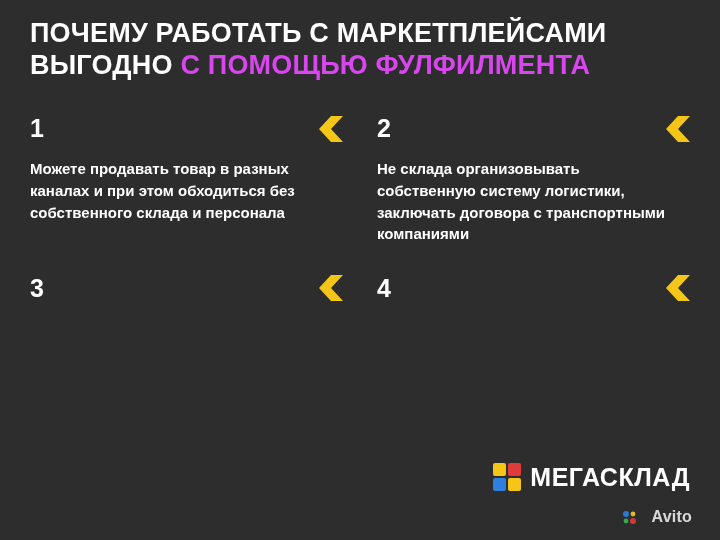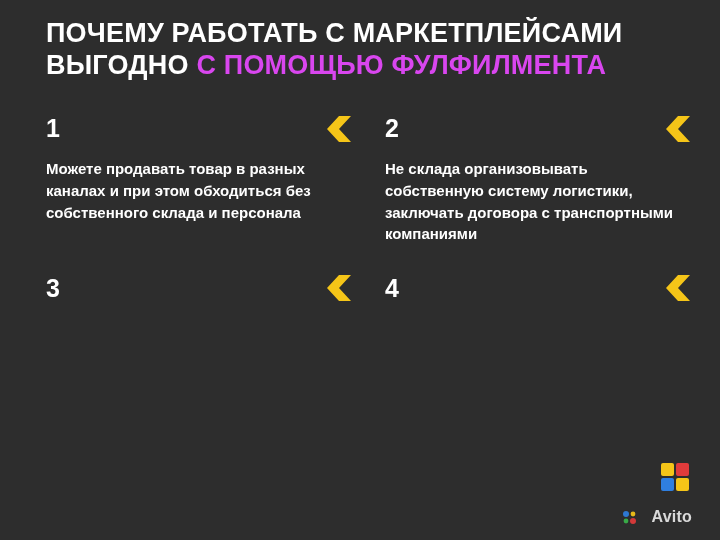--- a/index.html
+++ b/index.html
@@ -12,21 +12,21 @@
     background: #2b2b2b;
     font-family: "Liberation Sans", sans-serif;
     overflow: hidden;
   }
   .poster {
     position: relative;
     width: 720px;
     height: 540px;
     background: #2d2d2d;
     box-sizing: border-box;
-    padding: 18px 30px 0 46px;
+    padding: 18px 30px 0 30px;
   }
   .headline {
     color: #ffffff;
     font-size: 27px;
     font-weight: bold;
     line-height: 1.18;
     letter-spacing: 0.2px;
     text-transform: uppercase;
     margin: 0 0 22px 0;
   }
@@ -161,20 +161,21 @@
 
   </div>
 
   <div class="logo">
     <svg class="logo-mark" viewBox="0 0 30 30">
       <rect x="1" y="1" width="13" height="13" rx="2" fill="#f5c518"></rect>
       <rect x="16" y="1" width="13" height="13" rx="2" fill="#e03b3b"></rect>
       <rect x="1" y="16" width="13" height="13" rx="2" fill="#2f7fe0"></rect>
       <rect x="16" y="16" width="13" height="13" rx="2" fill="#f5c518"></rect>
     </svg>
+    <span class="logo-text">МЕГАСКЛАД</span>
   </div>
 
   <div class="avito">
     <svg class="avito-mark" viewBox="0 0 15 15">
       <circle cx="4" cy="4" r="3" fill="#2f7fe0"></circle>
       <circle cx="11" cy="4" r="2.4" fill="#f5c518"></circle>
       <circle cx="4" cy="11" r="2.4" fill="#3ab54a"></circle>
       <circle cx="11" cy="11" r="3" fill="#e03b3b"></circle>
     </svg>
     <span class="avito-text">Avito</span>

